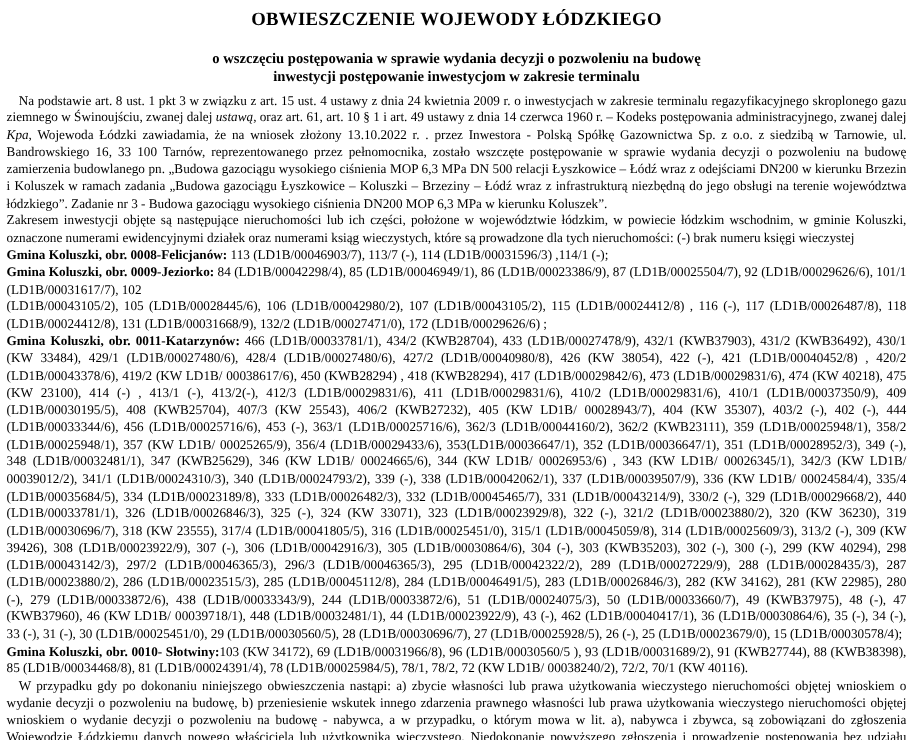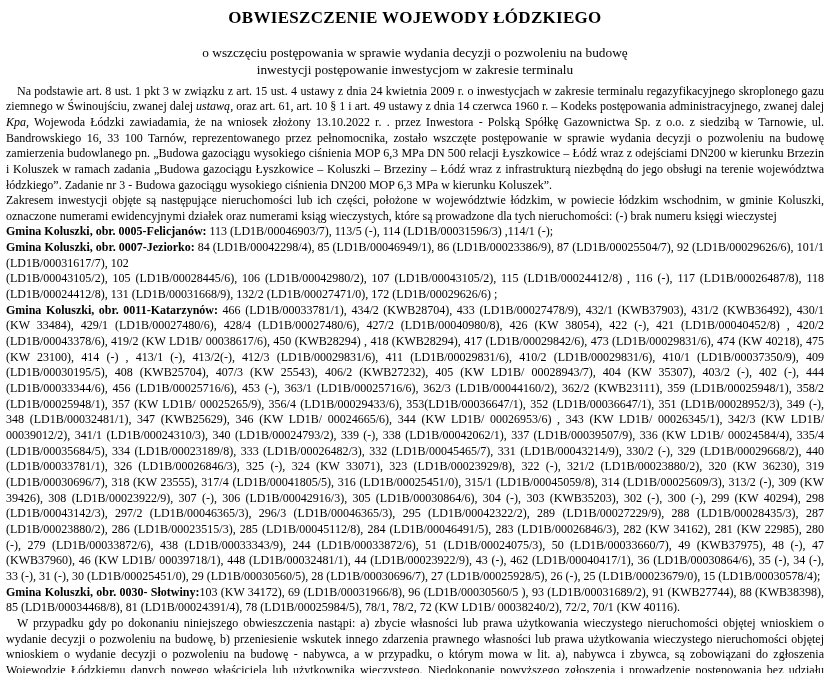--- a/index.html
+++ b/index.html
@@ -22,21 +22,21 @@
   }
   .doc-title {
     font-size: 17px;
     font-weight: bold;
     text-align: center;
     margin: 3px 0 2px 0;
     letter-spacing: 0.3px;
   }
   .doc-subtitle {
     font-size: 13.3px;
-    font-weight: normal;
+    font-weight: bold;
     text-align: center;
     line-height: 1.3;
     margin: 16px 0 5px 0;
   }
   .doc-subtitle div { display: block; }
   .body-text p {
     font-size: 12px;
     line-height: 15.65px;
     text-align: justify;
     margin: 0;
@@ -57,26 +57,26 @@
     <div>o wszczęciu postępowania w sprawie wydania decyzji o pozwoleniu na budowę</div>
     <div>inwestycji postępowanie inwestycjom w zakresie terminalu</div>
   </div>
 
   <div class="body-text">
 
     <p class="indent"><span>Na podstawie art. 8 ust. 1 pkt 3 w związku z art. 15 ust. 4 ustawy z dnia 24 kwietnia 2009 r. o inwestycjach w zakresie terminalu regazyfikacyjnego skroplonego gazu ziemnego w Świnoujściu, zwanej dalej </span><span class="italic">ustawą</span><span>, oraz art. 61, art. 10 § 1 i art. 49 ustawy z dnia 14 czerwca 1960 r. – Kodeks postępowania administracyjnego, zwanej dalej </span><span class="italic">Kpa</span><span>, Wojewoda Łódzki zawiadamia, że na wniosek złożony 13.10.2022 r. . przez Inwestora - Polską Spółkę Gazownictwa Sp. z o.o. z siedzibą w Tarnowie, ul. Bandrowskiego 16, 33 100 Tarnów, reprezentowanego przez pełnomocnika, zostało wszczęte postępowanie w sprawie wydania decyzji o pozwoleniu na budowę zamierzenia budowlanego pn. „Budowa gazociągu wysokiego ciśnienia MOP 6,3 MPa DN 500 relacji Łyszkowice – Łódź wraz z odejściami DN200 w kierunku Brzezin i Koluszek w ramach zadania „Budowa gazociągu Łyszkowice – Koluszki – Brzeziny – Łódź wraz z infrastrukturą niezbędną do jego obsługi na terenie województwa łódzkiego”. Zadanie nr 3 - Budowa gazociągu wysokiego ciśnienia DN200 MOP 6,3 MPa w kierunku Koluszek”.</span></p>
 
     <p><span>Zakresem inwestycji objęte są następujące nieruchomości lub ich części, położone w województwie łódzkim, w powiecie łódzkim wschodnim, w gminie Koluszki, oznaczone numerami ewidencyjnymi działek oraz numerami ksiąg wieczystych, które są prowadzone dla tych nieruchomości: (-) brak numeru księgi wieczystej</span></p>
 
-    <p><span class="bold-lead">Gmina Koluszki, obr. 0005-Felicjanów:</span><span class="prewrap"> 113 (LD1B/00046903/7), 113/5 (-), 114 (LD1B/00031596/3) ,114/1 (-);</span></p>
+    <p><span class="bold-lead">Gmina Koluszki, obr. 0008-Felicjanów:</span><span class="prewrap"> 113 (LD1B/00046903/7), 113/7 (-), 114 (LD1B/00031596/3) ,114/1 (-);</span></p>
 
-    <p><span class="bold-lead">Gmina Koluszki, obr. 0007-Jeziorko:</span><span class="prewrap"> 84 (LD1B/00042298/4), 85 (LD1B/00046949/1), 86 (LD1B/00023386/9), 87 (LD1B/00025504/7), 92 (LD1B/00029626/6), 101/1 (LD1B/00031617/7), 102
+    <p><span class="bold-lead">Gmina Koluszki, obr. 0009-Jeziorko:</span><span class="prewrap"> 84 (LD1B/00042298/4), 85 (LD1B/00046949/1), 86 (LD1B/00023386/9), 87 (LD1B/00025504/7), 92 (LD1B/00029626/6), 101/1 (LD1B/00031617/7), 102
 (LD1B/00043105/2), 105 (LD1B/00028445/6), 106 (LD1B/00042980/2), 107 (LD1B/00043105/2), 115 (LD1B/00024412/8) , 116 (-), 117 (LD1B/00026487/8), 118 (LD1B/00024412/8), 131 (LD1B/00031668/9), 132/2 (LD1B/00027471/0), 172 (LD1B/00029626/6) ;</span></p>
 
 
     <p><span class="bold-lead">Gmina Koluszki, obr. 0011-Katarzynów:</span><span class="prewrap"> 466 (LD1B/00033781/1), 434/2 (KWB28704), 433 (LD1B/00027478/9), 432/1 (KWB37903), 431/2 (KWB36492), 430/1 (KW 33484), 429/1 (LD1B/00027480/6), 428/4 (LD1B/00027480/6), 427/2 (LD1B/00040980/8), 426 (KW 38054), 422 (-), 421 (LD1B/00040452/8) , 420/2 (LD1B/00043378/6), 419/2 (KW LD1B/ 00038617/6), 450 (KWB28294) , 418 (KWB28294), 417 (LD1B/00029842/6), 473 (LD1B/00029831/6), 474 (KW 40218), 475 (KW 23100), 414 (-) , 413/1 (-), 413/2(-), 412/3 (LD1B/00029831/6), 411 (LD1B/00029831/6), 410/2 (LD1B/00029831/6), 410/1 (LD1B/00037350/9), 409 (LD1B/00030195/5), 408 (KWB25704), 407/3 (KW 25543), 406/2 (KWB27232), 405 (KW LD1B/ 00028943/7), 404 (KW 35307), 403/2 (-), 402 (-), 444 (LD1B/00033344/6), 456 (LD1B/00025716/6), 453 (-), 363/1 (LD1B/00025716/6), 362/3 (LD1B/00044160/2), 362/2 (KWB23111), 359 (LD1B/00025948/1), 358/2 (LD1B/00025948/1), 357 (KW LD1B/ 00025265/9), 356/4 (LD1B/00029433/6), 353(LD1B/00036647/1), 352 (LD1B/00036647/1), 351 (LD1B/00028952/3), 349 (-), 348 (LD1B/00032481/1), 347 (KWB25629), 346 (KW LD1B/ 00024665/6), 344 (KW LD1B/ 00026953/6) , 343 (KW LD1B/ 00026345/1), 342/3 (KW LD1B/ 00039012/2), 341/1 (LD1B/00024310/3), 340 (LD1B/00024793/2), 339 (-), 338 (LD1B/00042062/1), 337 (LD1B/00039507/9), 336 (KW LD1B/ 00024584/4), 335/4 (LD1B/00035684/5), 334 (LD1B/00023189/8), 333 (LD1B/00026482/3), 332 (LD1B/00045465/7), 331 (LD1B/00043214/9), 330/2 (-), 329 (LD1B/00029668/2), 440 (LD1B/00033781/1), 326 (LD1B/00026846/3), 325 (-), 324 (KW 33071), 323 (LD1B/00023929/8), 322 (-), 321/2 (LD1B/00023880/2), 320 (KW 36230), 319 (LD1B/00030696/7), 318 (KW 23555), 317/4 (LD1B/00041805/5), 316 (LD1B/00025451/0), 315/1 (LD1B/00045059/8), 314 (LD1B/00025609/3), 313/2 (-), 309 (KW 39426), 308 (LD1B/00023922/9), 307 (-), 306 (LD1B/00042916/3), 305 (LD1B/00030864/6), 304 (-), 303 (KWB35203), 302 (-), 300 (-), 299 (KW 40294), 298 (LD1B/00043142/3), 297/2 (LD1B/00046365/3), 296/3 (LD1B/00046365/3), 295 (LD1B/00042322/2), 289 (LD1B/00027229/9), 288 (LD1B/00028435/3), 287 (LD1B/00023880/2), 286 (LD1B/00023515/3), 285 (LD1B/00045112/8), 284 (LD1B/00046491/5), 283 (LD1B/00026846/3), 282 (KW 34162), 281 (KW 22985), 280 (-), 279 (LD1B/00033872/6), 438 (LD1B/00033343/9), 244 (LD1B/00033872/6), 51 (LD1B/00024075/3), 50 (LD1B/00033660/7), 49 (KWB37975), 48 (-), 47 (KWB37960), 46 (KW LD1B/ 00039718/1), 448 (LD1B/00032481/1), 44 (LD1B/00023922/9), 43 (-), 462 (LD1B/00040417/1), 36 (LD1B/00030864/6), 35 (-), 34 (-), 33 (-), 31 (-), 30 (LD1B/00025451/0), 29 (LD1B/00030560/5), 28 (LD1B/00030696/7), 27 (LD1B/00025928/5), 26 (-), 25 (LD1B/00023679/0), 15 (LD1B/00030578/4);</span></p>
 
-    <p><span class="bold-lead">Gmina Koluszki, obr. 0030- Słotwiny:</span><span class="prewrap">103 (KW 34172), 69 (LD1B/00031966/8), 96 (LD1B/00030560/5 ), 93 (LD1B/00031689/2), 91 (KWB27744), 88 (KWB38398), 85 (LD1B/00034468/8), 81 (LD1B/00024391/4), 78 (LD1B/00025984/5), 78/1, 78/2, 72 (KW LD1B/ 00038240/2), 72/2, 70/1 (KW 40116).</span></p>
+    <p><span class="bold-lead">Gmina Koluszki, obr. 0010- Słotwiny:</span><span class="prewrap">103 (KW 34172), 69 (LD1B/00031966/8), 96 (LD1B/00030560/5 ), 93 (LD1B/00031689/2), 91 (KWB27744), 88 (KWB38398), 85 (LD1B/00034468/8), 81 (LD1B/00024391/4), 78 (LD1B/00025984/5), 78/1, 78/2, 72 (KW LD1B/ 00038240/2), 72/2, 70/1 (KW 40116).</span></p>
 
     <p class="indent"><span>W przypadku gdy po dokonaniu niniejszego obwieszczenia nastąpi: a) zbycie własności lub prawa użytkowania wieczystego nieruchomości objętej wnioskiem o wydanie decyzji o pozwoleniu na budowę, b) przeniesienie wskutek innego zdarzenia prawnego własności lub prawa użytkowania wieczystego nieruchomości objętej wnioskiem o wydanie decyzji o pozwoleniu na budowę - nabywca, a w przypadku, o którym mowa w lit. a), nabywca i zbywca, są zobowiązani do zgłoszenia Wojewodzie Łódzkiemu danych nowego właściciela lub użytkownika wieczystego. Niedokonanie powyższego zgłoszenia i prowadzenie postępowania bez udziału nowego właściciela lub użytkownika wieczystego nie stanowi podstawy do wznowienia postępowania.</span></p>
 
   </div>
 </div>
 
 </body></html>

